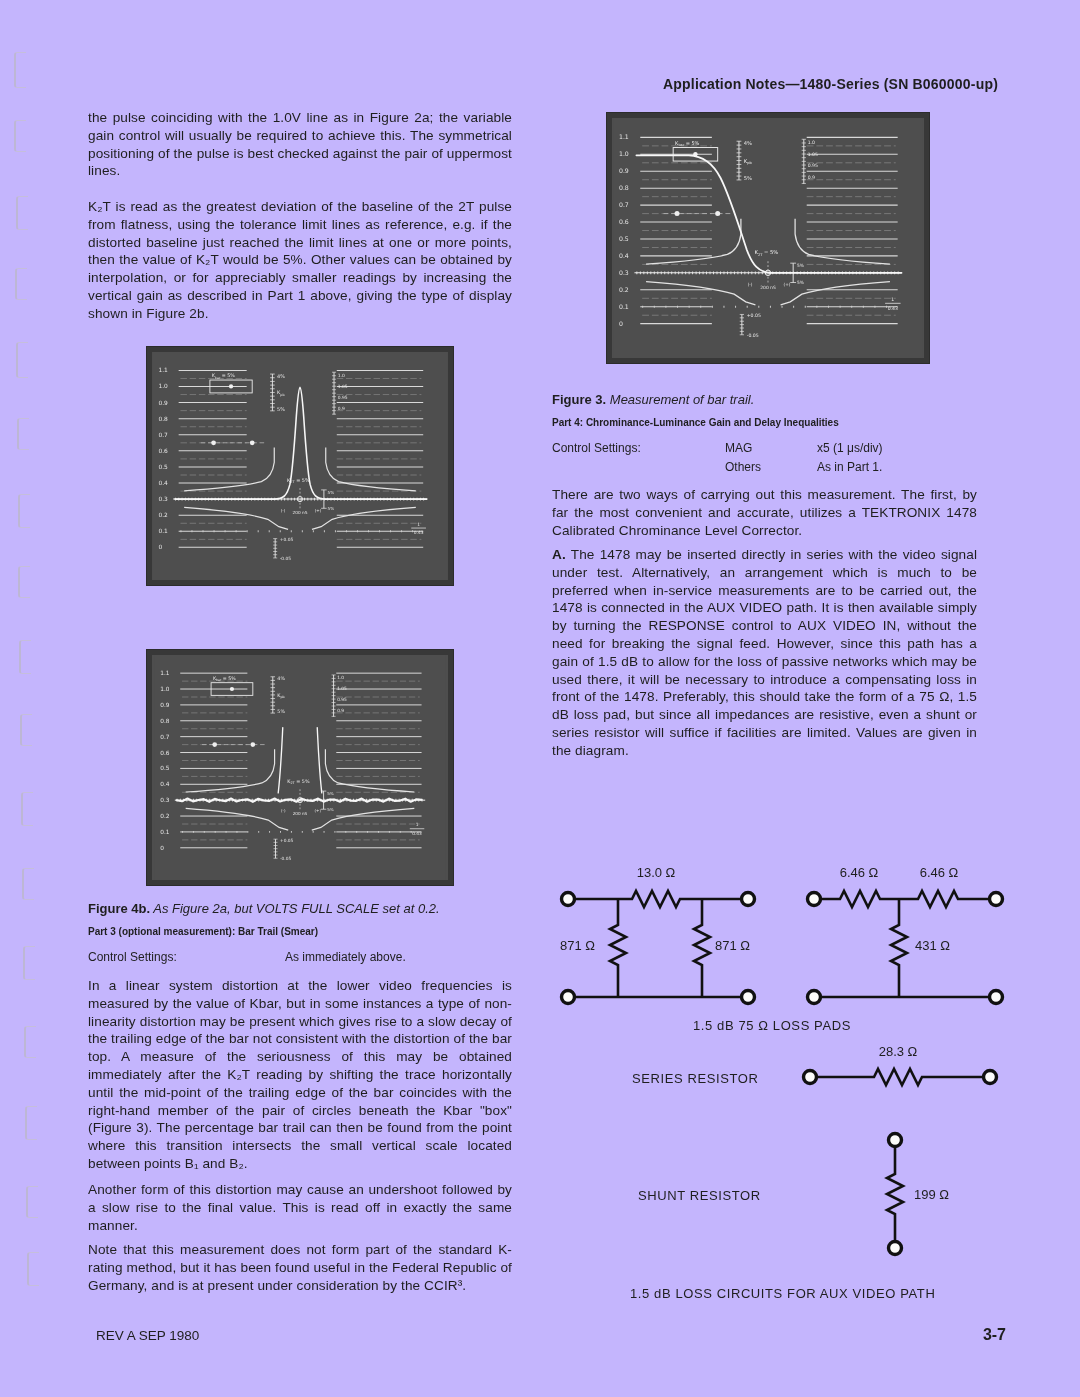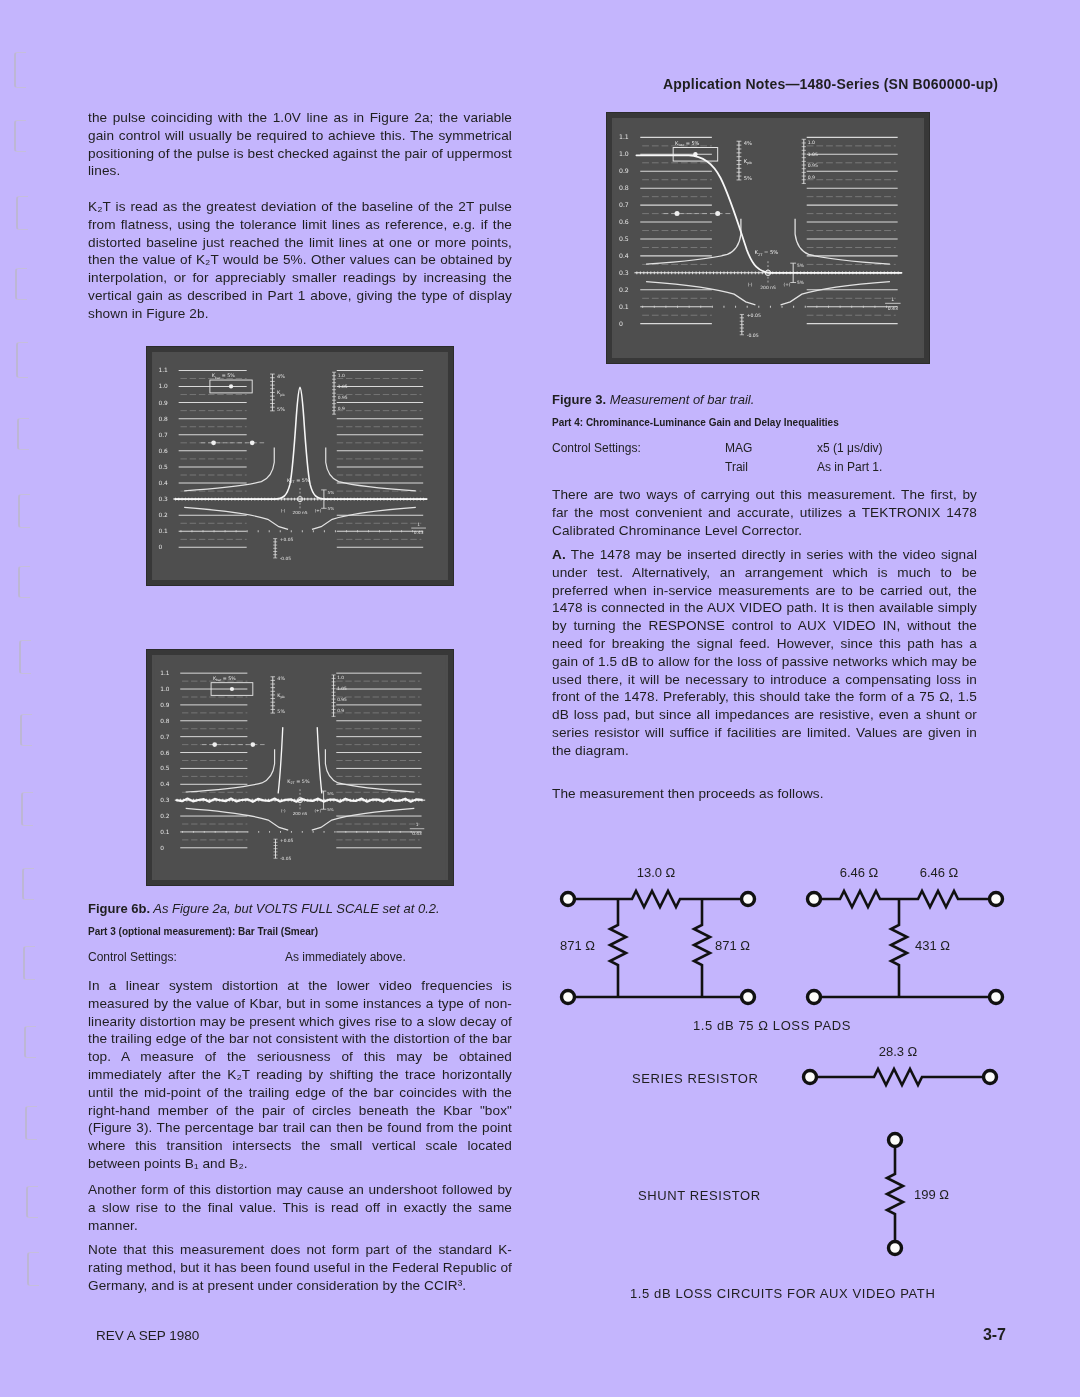--- a/index.html
+++ b/index.html
@@ -354,21 +354,21 @@
           <text x="289" y="198.5" font-size="4.8" fill="#e6e6e6" text-anchor="middle">0.43</text>
         </g>
         <g stroke="#f7f7f7" fill="none" stroke-linejoin="round" stroke-linecap="round">
           <path stroke-width="2.2" d="M 24 160 L 30 161.3 L 36 158.1 L 42 161.4 L 48 159.8 L 54 158.8 L 60 161.9 L 66 158.5 L 72 160.2 L 78 161.2 L 84 158.1 L 90 161.5 L 96 159.7 L 102 158.9 L 108 161.9 L 114 158.4 L 120 160.4 L 126 161.0 L 132 158.1 L 138 161.6 L 144 159.5 L 150 159.0 L 156 161.8 L 162 158.3 L 168 160.5 L 174 160.9 L 180 158.2 L 186 161.7 L 192 159.4 L 198 159.2 L 204 161.8 L 210 158.3 L 216 160.7 L 222 160.8 L 228 158.2 L 234 161.8 L 240 159.2 L 246 159.3 L 252 161.7 L 258 158.2 L 264 160.8 L 270 160.6 L 276 158.3 L 282 161.8 L 288 159.1 L 294 159.5"></path>
           <path stroke-width="1.5" d="M 136 152 C 139 125 140 100 141 80"></path>
           <path stroke-width="1.5" d="M 184 152 C 181 125 180 100 179 80"></path>
         </g>
       </svg>
   </div>
   <div class="abs caption" style="left:88px;top:901px;width:440px;">
-    <span class="cap-b">Figure 6b.</span><span class="cap-i"> As Figure 2a, but VOLTS FULL SCALE set at 0.2.</span>
+    <span class="cap-b">Figure 4b.</span><span class="cap-i"> As Figure 2a, but VOLTS FULL SCALE set at 0.2.</span>
   </div>
 
   <div class="abs sec-head" style="left:88px;top:926px;width:424px;">Part 3 (optional measurement): Bar Trail (Smear)</div>
   <div class="abs ctl" style="left:88px;top:950px;width:424px;">
     <span>Control Settings:</span>
     <span class="abs" style="left:197px;top:0;">As immediately above.</span>
   </div>
   <div class="abs col-text" style="left:88px;top:977px;width:424px;">
     <p>In a linear system distortion at the lower video frequencies is measured by the value of Kbar, but in some instances a type of non-linearity distortion may be present which gives rise to a slow decay of the trailing edge of the bar not consistent with the distortion of the bar top. A measure of the seriousness of this may be obtained immediately after the K₂T reading by shifting the trace horizontally until the mid-point of the trailing edge of the bar coincides with the right-hand member of the pair of circles beneath the Kbar "box" (Figure 3). The percentage bar trail can then be found from the point where this transition intersects the small vertical scale located between points B₁ and B₂.</p>
   </div>
@@ -531,31 +531,28 @@
   </div>
   <div class="abs caption" style="left:552px;top:392px;width:440px;">
     <span class="cap-b">Figure 3.</span><span class="cap-i">  Measurement of bar trail.</span>
   </div>
 
   <div class="abs sec-head" style="left:552px;top:417px;width:440px;">Part 4: Chrominance-Luminance Gain and Delay Inequalities</div>
   <div class="abs ctl" style="left:552px;top:441px;width:440px;height:40px;">
     <span>Control Settings:</span>
     <span class="abs" style="left:173px;top:0;">MAG</span>
     <span class="abs" style="left:265px;top:0;">x5 (1 μs/div)</span>
-    <span class="abs" style="left:173px;top:19px;">Trail</span>
+    <span class="abs" style="left:173px;top:19px;">Others</span>
     <span class="abs" style="left:265px;top:19px;">As in Part 1.</span>
   </div>
   <div class="abs col-text" style="left:552px;top:486px;width:425px;">
     <p>There are two ways of carrying out this measurement. The first, by far the most convenient and accurate, utilizes a TEKTRONIX 1478 Calibrated Chrominance Level Corrector.</p>
   </div>
   <div class="abs col-text" style="left:552px;top:546px;width:425px;">
     <p><b>A.</b> <span>The 1478 may be inserted directly in series with the video signal under test. Alternatively, an arrangement which is much to be preferred when in-service measurements are to be carried out, the 1478 is connected in the AUX VIDEO path. It is then available simply by turning the RESPONSE control to AUX VIDEO IN, without the need for breaking the signal feed. However, since this path has a gain of 1.5 dB to allow for the loss of passive networks which may be used there, it will be necessary to introduce a compensating loss in front of the 1478. Preferably, this should take the form of a 75 Ω, 1.5 dB loss pad, but since all impedances are resistive, even a shunt or series resistor will suffice if facilities are limited. Values are given in the diagram.</span></p>
-  </div>
-  <div class="abs col-text" style="left:552px;top:785px;width:425px;">
-    <p>The measurement then proceeds as follows.</p>
   </div>
 
   <svg class="abs csvg" style="left:552px;top:855px;" width="458" height="158" viewBox="0 0 458 158">
     <g stroke="#111" stroke-width="2.6" fill="none">
 
       <circle cx="16" cy="44" r="6.5" stroke-width="3.4" fill="#fcfcfa"></circle>
       <circle cx="196" cy="44" r="6.5" stroke-width="3.4" fill="#fcfcfa"></circle>
       <circle cx="16" cy="142" r="6.5" stroke-width="3.4" fill="#fcfcfa"></circle>
       <circle cx="196" cy="142" r="6.5" stroke-width="3.4" fill="#fcfcfa"></circle>
 

